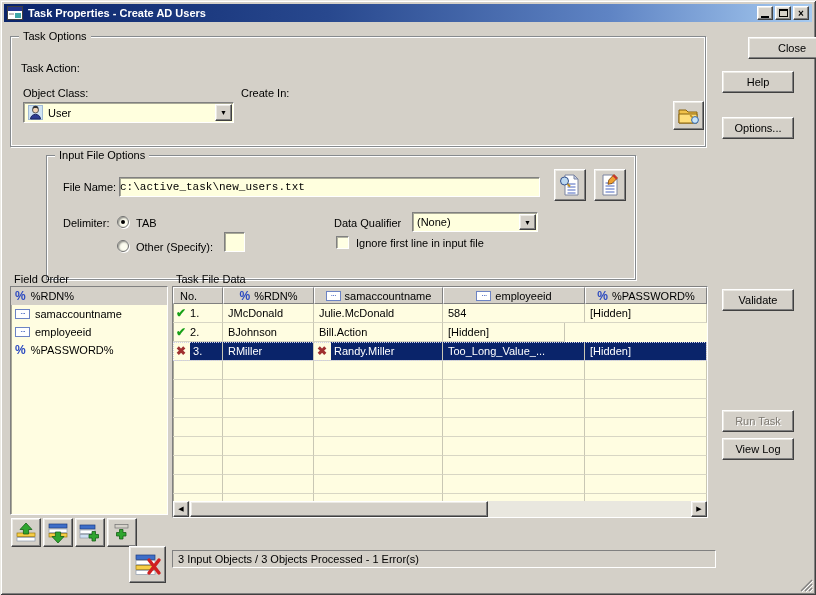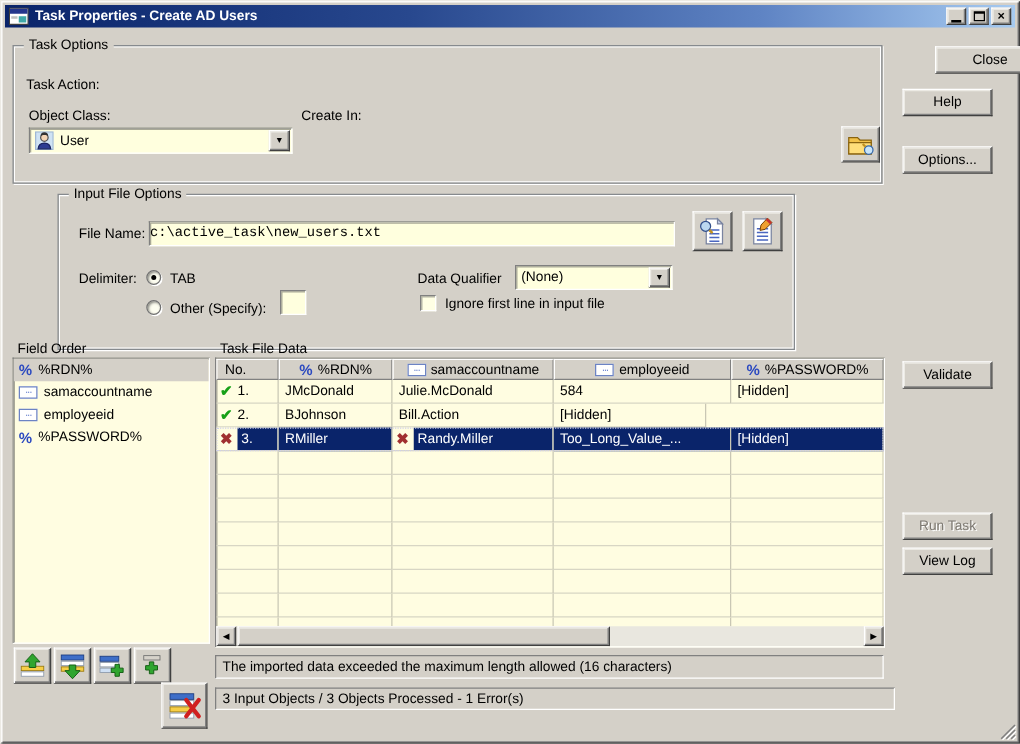--- a/index.html
+++ b/index.html
@@ -392,23 +392,20 @@
           <div class="td" style="width: 122px;"></div>
         </div>
       </div>
     <div class="hscroll">
       <span class="sarrow raised" style="left:0;">◀</span>
       <span class="sthumb raised"></span>
       <span class="sarrow raised" style="right:0;">▶</span>
     </div>
   </div>
 
-  <div class="statusbar" style="left:172px; top:524px; width:535px; height:19px;">
-    <span>The imported data exceeded the maximum length allowed (16 characters)</span>
-  </div>
   <div class="statusbar" style="left:172px; top:550px; width:544px; height:18px;">
     <span>3 Input Objects / 3 Objects Processed - 1 Error(s)</span>
   </div>
 
   <div class="btn raised" style="left:730px; top:37px; width:88px; height:22px;margin-left:18px;">
       <span>Close</span>
     </div>
   <div class="btn raised" style="left:722px; top:71px; width:72px; height:22px;">
       <span>Help</span>
     </div>

